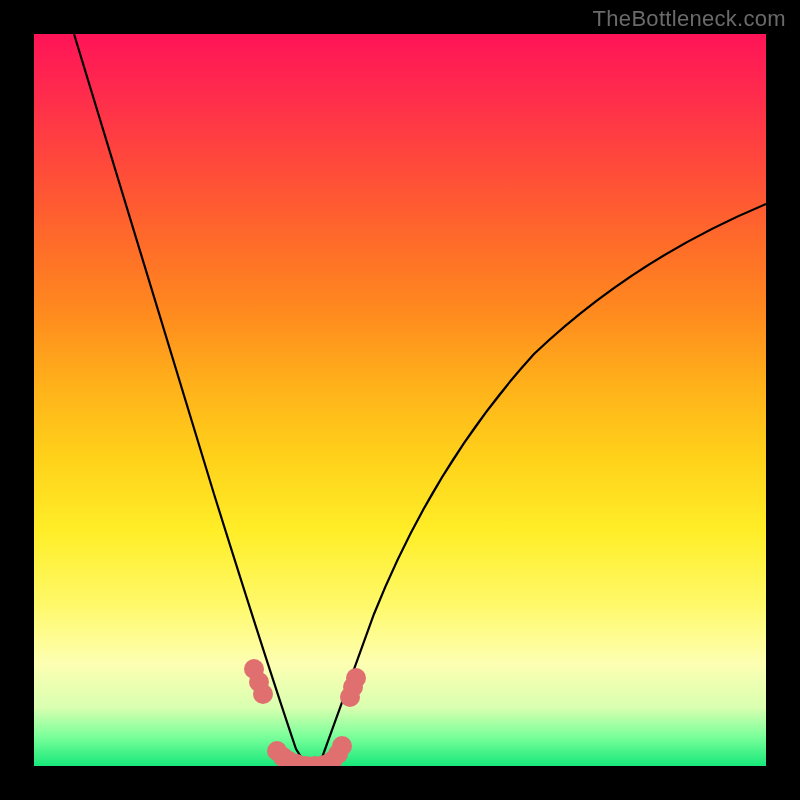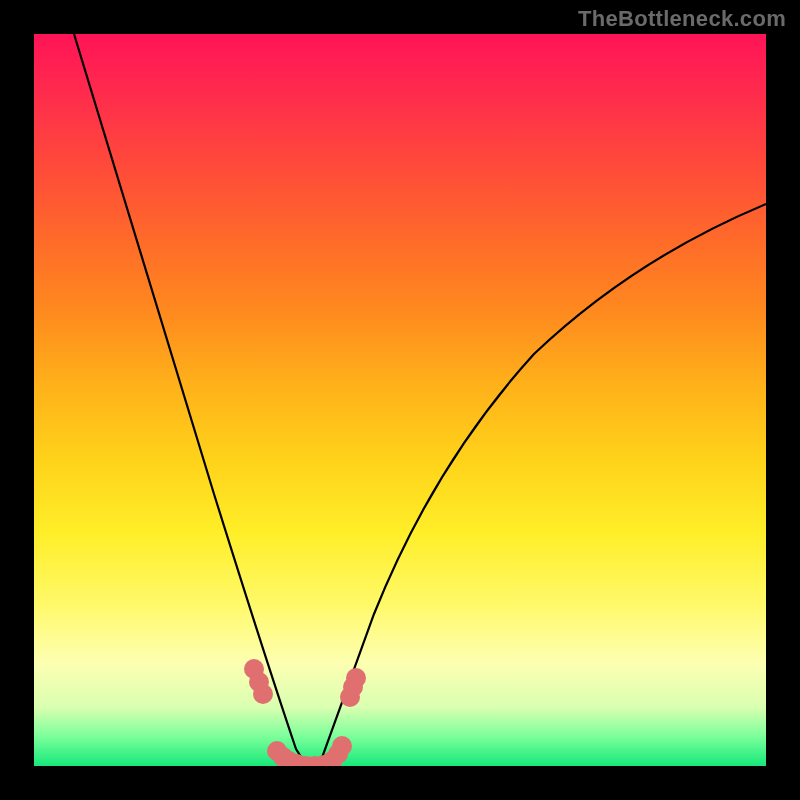--- a/index.html
+++ b/index.html
@@ -37,21 +37,21 @@
       #7aff9a 96%,
       #17e87a 100%
     );
   }
   .attribution {
     position: absolute;
     top: 6px;
     right: 14px;
     font-family: Arial, Helvetica, sans-serif;
     font-size: 22px;
-    font-weight: 700;
+    font-weight: 400;
     color: #6a6a6a;
     letter-spacing: 0.3px;
     user-select: none;
   }
   svg.curves {
     position: absolute;
     inset: 0;
   }
 </style>
 </head>

